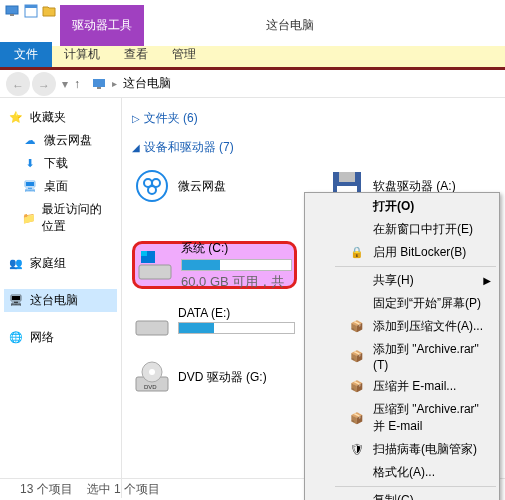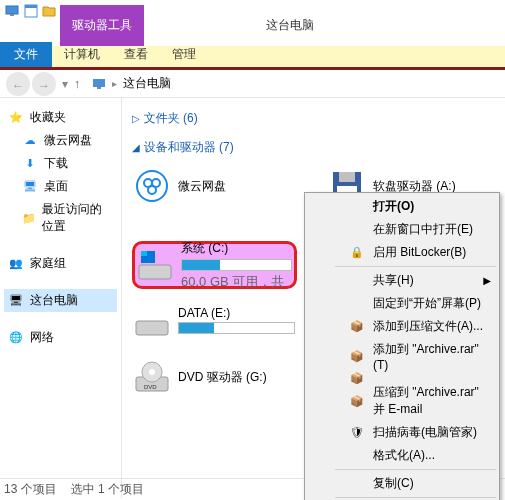--- a/index.html
+++ b/index.html
@@ -29,21 +29,21 @@
     .drive-grid { display: flex; flex-wrap: wrap; gap: 8px 30px; }
     .drive { width: 165px; height: 48px; display: flex; align-items: center; gap: 8px; padding: 2px; position: relative; }
     .drive.sel { background: #f0abfc; margin-top: 23px; }
     .drive.highlight { border: 3px solid #e02020; border-radius: 10px; }
     .drive-ico { width: 36px; height: 36px; flex-shrink: 0; }
     .drive-info { flex: 1; overflow: hidden; }
     .drive-name { color: #000; white-space: nowrap; }
     .drive-bar { width: 100%; height: 12px; border: 1px solid #bbb; background: #fff; margin: 2px 0; }
     .drive-bar-fill { height: 100%; background: #26a0da; }
     .drive-sub { color: #666; font-size: 13px; white-space: nowrap; overflow: hidden; }
-    .statusbar { height: 22px; border-top: 1px solid #e5e5e5; display: flex; align-items: center; padding: 0 4px; gap: 14px; color: #555; position: absolute; bottom: 0; left: 0; right: 0; }
+    .statusbar { height: 22px; border-top: 1px solid #e5e5e5; display: flex; align-items: center; padding: 0 20px; gap: 14px; color: #555; position: absolute; bottom: 0; left: 0; right: 0; }
     .ctxmenu { position: absolute; left: 304px; top: 192px; width: 196px; background: #f0f0f0; border: 1px solid #a0a0a0; box-shadow: 2px 2px 4px rgba(0,0,0,.3); z-index: 100; padding: 2px; }
     .ctx-item { display: flex; align-items: center; padding: 3px 6px 3px 28px; position: relative; font-size: 12px; margin-left: 38px; }
     .ctx-item.bold { font-weight: bold; }
     .ctx-item .ci { position: absolute; left: 4px; width: 16px; height: 16px; display: flex; align-items: center; justify-content: center; font-size: 11px; }
     .ctx-item .arrow { margin-left: auto; font-size: 10px; }
     .ctx-sep { height: 1px; background: #d0d0d0; margin: 2px 1px 2px 28px; }
     .mini-ico { width:14px; height:14px; }
   </style>
 </head>
 <body>
@@ -254,20 +254,21 @@
   <div class="ctx-item">
       <span class="ci">📦</span>
       <span>添加到压缩文件(A)...</span>
     </div>
   <div class="ctx-item">
       <span class="ci">📦</span>
       <span>添加到 "Archive.rar"(T)</span>
     </div>
   <div class="ctx-item">
       <span class="ci">📦</span>
+      <span>压缩并 E-mail...</span>
     </div>
   <div class="ctx-item">
       <span class="ci">📦</span>
       <span>压缩到 "Archive.rar" 并 E-mail</span>
     </div>
   <div class="ctx-item">
       <span class="ci">🛡</span>
       <span>扫描病毒(电脑管家)</span>
     </div>
   <div class="ctx-item">

